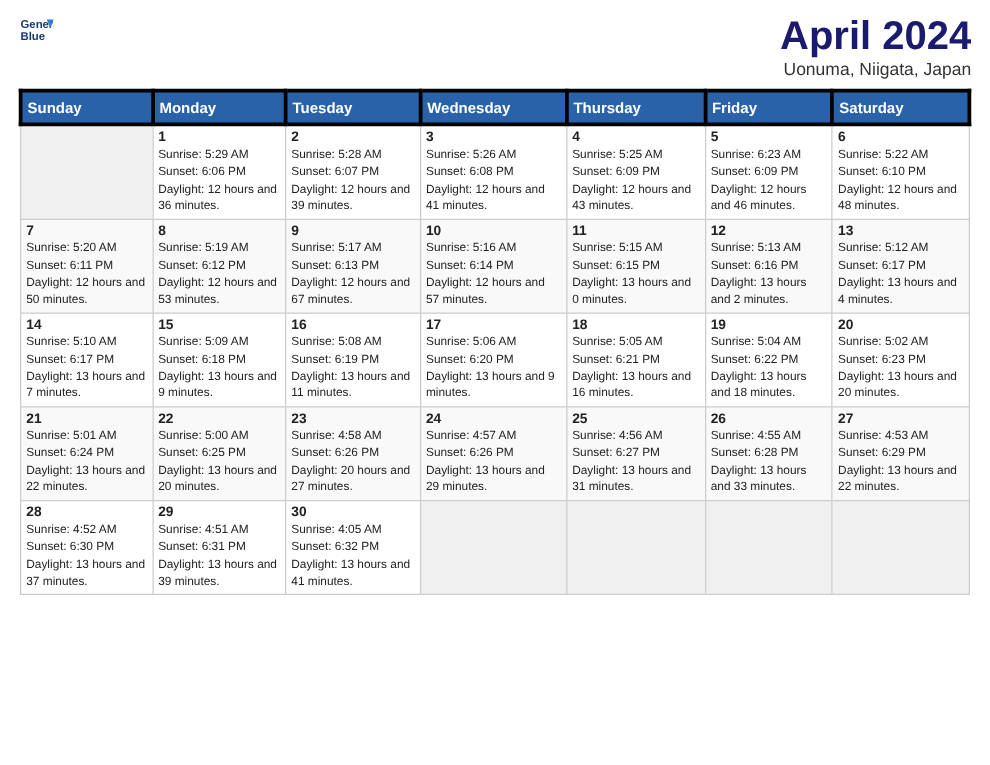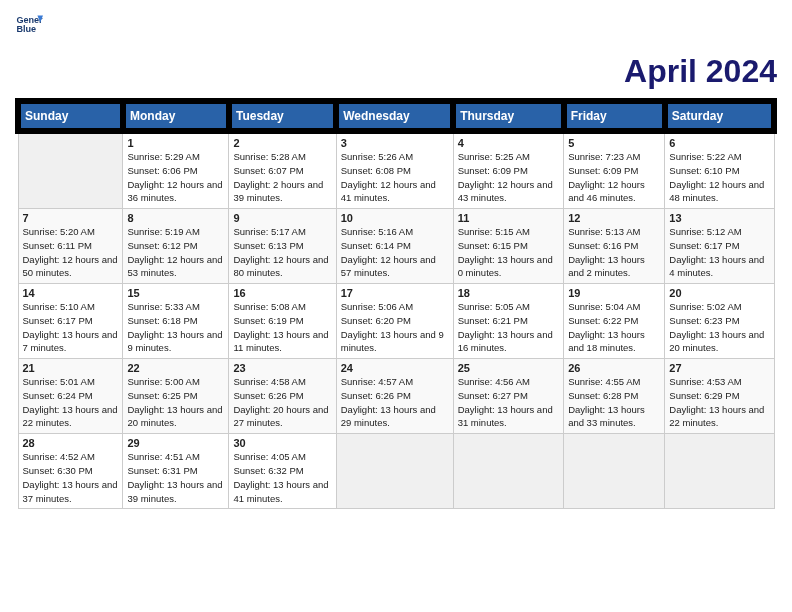--- a/index.html
+++ b/index.html
@@ -30,39 +30,38 @@
       width: 28px;
       height: 28px;
     }
     .title-section {
       text-align: right;
     }
     .main-title {
       font-size: 32px;
       font-weight: bold;
       color: #1a1a6e;
-      margin-top: 43px;
     }
     .subtitle {
       font-size: 14px;
       color: #333;
     }
     table {
       width: 100%;
       border-collapse: collapse;
       font-size: 10px;
     }
     thead tr th {
       background-color: #2962a8;
       color: #fff;
       padding: 5px 4px;
       text-align: left;
       font-size: 12px;
       font-weight: bold;
-      border: 6px solid #000000;
+      border: 3px solid #000000;
     }
     tbody tr td {
       border: 1px solid #ccc;
       padding: 3px 4px;
       vertical-align: top;
       font-size: 9.5px;
       color: #222;
       background: #fff;
       min-height: 70px;
     }
@@ -89,20 +88,21 @@
   <div class="header">
     <div class="logo">
       <svg class="logo-icon" viewBox="0 0 40 40">
         <text x="2" y="18" font-size="13" font-weight="bold" fill="#1a3a6e" font-family="Arial">General</text>
         <text x="2" y="32" font-size="13" font-weight="bold" fill="#1a3a6e" font-family="Arial">Blue</text>
         <polygon points="32,8 40,8 36,18" fill="#3a7bd5"></polygon>
       </svg>
     </div>
     <div class="title-section">
       <div class="main-title">April 2024</div>
+      <div class="subtitle">Uonuma, Niigata, Japan</div>
     </div>
   </div>
 
   <table>
     <thead>
       <tr>
       <th>Sunday</th>
           <th>Monday</th>
           <th>Tuesday</th>
           <th>Wednesday</th>
@@ -113,51 +113,51 @@
     </thead>
     <tbody id="calendar-body">
     <tr>
           <td class="empty-cell"></td>
           <td>
             <span class="day-number">1</span>
             <div class="cell-content"><span>Sunrise: 5:29 AM</span><br><span>Sunset: 6:06 PM</span><br><span>Daylight: 12 hours and 36 minutes.</span></div>
           </td>
           <td>
             <span class="day-number">2</span>
-            <div class="cell-content"><span>Sunrise: 5:28 AM</span><br><span>Sunset: 6:07 PM</span><br><span>Daylight: 2 hours and 39 minutes.</span></div>
+            <div class="cell-content"><span>Sunrise: 5:28 AM</span><br><span>Sunset: 6:07 PM</span><br><span>Daylight: 12 hours and 39 minutes.</span></div>
           </td>
           <td>
             <span class="day-number">3</span>
             <div class="cell-content"><span>Sunrise: 5:26 AM</span><br><span>Sunset: 6:08 PM</span><br><span>Daylight: 12 hours and 41 minutes.</span></div>
           </td>
           <td>
             <span class="day-number">4</span>
             <div class="cell-content"><span>Sunrise: 5:25 AM</span><br><span>Sunset: 6:09 PM</span><br><span>Daylight: 12 hours and 43 minutes.</span></div>
           </td>
           <td>
             <span class="day-number">5</span>
-            <div class="cell-content"><span>Sunrise: 7:23 AM</span><br><span>Sunset: 6:09 PM</span><br><span>Daylight: 12 hours and 46 minutes.</span></div>
+            <div class="cell-content"><span>Sunrise: 6:23 AM</span><br><span>Sunset: 6:09 PM</span><br><span>Daylight: 12 hours and 46 minutes.</span></div>
           </td>
           <td>
             <span class="day-number">6</span>
             <div class="cell-content"><span>Sunrise: 5:22 AM</span><br><span>Sunset: 6:10 PM</span><br><span>Daylight: 12 hours and 48 minutes.</span></div>
           </td>
         </tr>
         <tr>
           <td>
             <span class="day-number">7</span>
             <div class="cell-content"><span>Sunrise: 5:20 AM</span><br><span>Sunset: 6:11 PM</span><br><span>Daylight: 12 hours and 50 minutes.</span></div>
           </td>
           <td>
             <span class="day-number">8</span>
             <div class="cell-content"><span>Sunrise: 5:19 AM</span><br><span>Sunset: 6:12 PM</span><br><span>Daylight: 12 hours and 53 minutes.</span></div>
           </td>
           <td>
             <span class="day-number">9</span>
-            <div class="cell-content"><span>Sunrise: 5:17 AM</span><br><span>Sunset: 6:13 PM</span><br><span>Daylight: 12 hours and 80 minutes.</span></div>
+            <div class="cell-content"><span>Sunrise: 5:17 AM</span><br><span>Sunset: 6:13 PM</span><br><span>Daylight: 12 hours and 67 minutes.</span></div>
           </td>
           <td>
             <span class="day-number">10</span>
             <div class="cell-content"><span>Sunrise: 5:16 AM</span><br><span>Sunset: 6:14 PM</span><br><span>Daylight: 12 hours and 57 minutes.</span></div>
           </td>
           <td>
             <span class="day-number">11</span>
             <div class="cell-content"><span>Sunrise: 5:15 AM</span><br><span>Sunset: 6:15 PM</span><br><span>Daylight: 13 hours and 0 minutes.</span></div>
           </td>
           <td>
@@ -169,21 +169,21 @@
             <div class="cell-content"><span>Sunrise: 5:12 AM</span><br><span>Sunset: 6:17 PM</span><br><span>Daylight: 13 hours and 4 minutes.</span></div>
           </td>
         </tr>
         <tr>
           <td>
             <span class="day-number">14</span>
             <div class="cell-content"><span>Sunrise: 5:10 AM</span><br><span>Sunset: 6:17 PM</span><br><span>Daylight: 13 hours and 7 minutes.</span></div>
           </td>
           <td>
             <span class="day-number">15</span>
-            <div class="cell-content"><span>Sunrise: 5:33 AM</span><br><span>Sunset: 6:18 PM</span><br><span>Daylight: 13 hours and 9 minutes.</span></div>
+            <div class="cell-content"><span>Sunrise: 5:09 AM</span><br><span>Sunset: 6:18 PM</span><br><span>Daylight: 13 hours and 9 minutes.</span></div>
           </td>
           <td>
             <span class="day-number">16</span>
             <div class="cell-content"><span>Sunrise: 5:08 AM</span><br><span>Sunset: 6:19 PM</span><br><span>Daylight: 13 hours and 11 minutes.</span></div>
           </td>
           <td>
             <span class="day-number">17</span>
             <div class="cell-content"><span>Sunrise: 5:06 AM</span><br><span>Sunset: 6:20 PM</span><br><span>Daylight: 13 hours and 9 minutes.</span></div>
           </td>
           <td>

